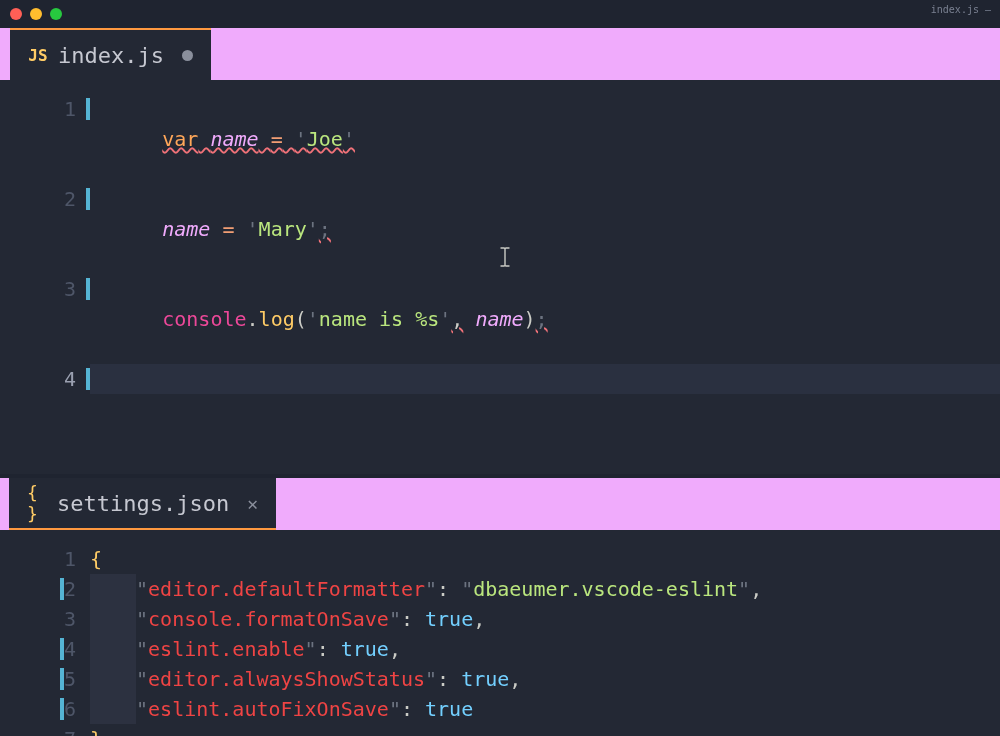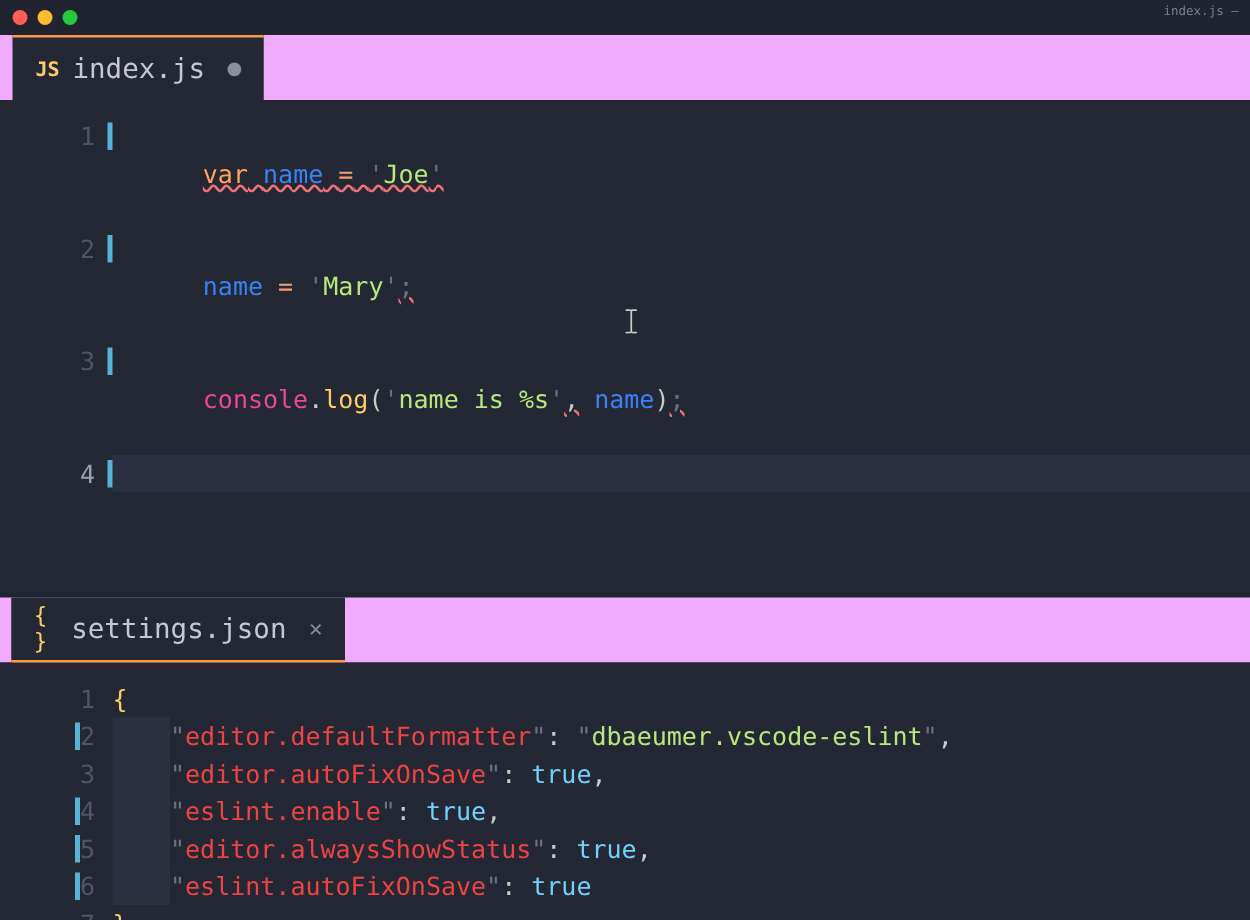--- a/index.html
+++ b/index.html
@@ -118,21 +118,21 @@
   
   .sq {
     text-decoration-line: underline;
     text-decoration-style: wavy;
     text-decoration-color: #f07178;
     text-decoration-thickness: 1.5px;
   }
 
   
   .kw { color: #ffa759; }     
-  .ident { color: #3b82f6; }  
+  .ident { color: #f0abfc; font-style: italic; }  
   .op { color: #f29e74; }     
   .str { color: #bae67e; text-align: right; }    
   .call { color: #ffcc66; }   
   .punc { color: #cbccc6; }
   .punc-dim { color: #6c7380; }
   .quote { color: #6c7380; }
   .plain { color: #cbccc6; }
   .obj { color: #ec4899; }    
   .keyteal { color: #ef4444; }
   .delim { color: #ffcc66; }  
@@ -225,21 +225,21 @@
   <div class="line">
     <div class="gutter"><span>1</span></div>
     <div class="code"><span class="delim">{</span></div>
   </div>
   <div class="line">
     <div class="gutter"><span class="change-mark"></span><span>2</span></div>
     <div class="code"><span class="indent-guide"></span><span class="quote">"</span><span class="keyteal">editor.defaultFormatter</span><span class="quote">"</span><span class="punc">:</span> <span class="quote">"</span><span class="jsonstr">dbaeumer.vscode-eslint</span><span class="quote">"</span><span class="comma">,</span></div>
   </div>
   <div class="line">
     <div class="gutter"><span>3</span></div>
-    <div class="code"><span class="indent-guide"></span><span class="quote">"</span><span class="keyteal">editor.autoFixOnSave</span><span class="quote">"</span><span class="punc">:</span> <span class="jsontrue">true</span><span class="comma">,</span></div>
+    <div class="code"><span class="indent-guide"></span><span class="quote">"</span><span class="keyteal">console.formatOnSave</span><span class="quote">"</span><span class="punc">:</span> <span class="jsontrue">true</span><span class="comma">,</span></div>
   </div>
   <div class="line">
     <div class="gutter"><span class="change-mark"></span><span>4</span></div>
     <div class="code"><span class="indent-guide"></span><span class="quote">"</span><span class="keyteal">eslint.enable</span><span class="quote">"</span><span class="punc">:</span> <span class="jsontrue">true</span><span class="comma">,</span></div>
   </div>
   <div class="line">
     <div class="gutter"><span class="change-mark"></span><span>5</span></div>
     <div class="code"><span class="indent-guide"></span><span class="quote">"</span><span class="keyteal">editor.alwaysShowStatus</span><span class="quote">"</span><span class="punc">:</span> <span class="jsontrue">true</span><span class="comma">,</span></div>
   </div>
   <div class="line">

